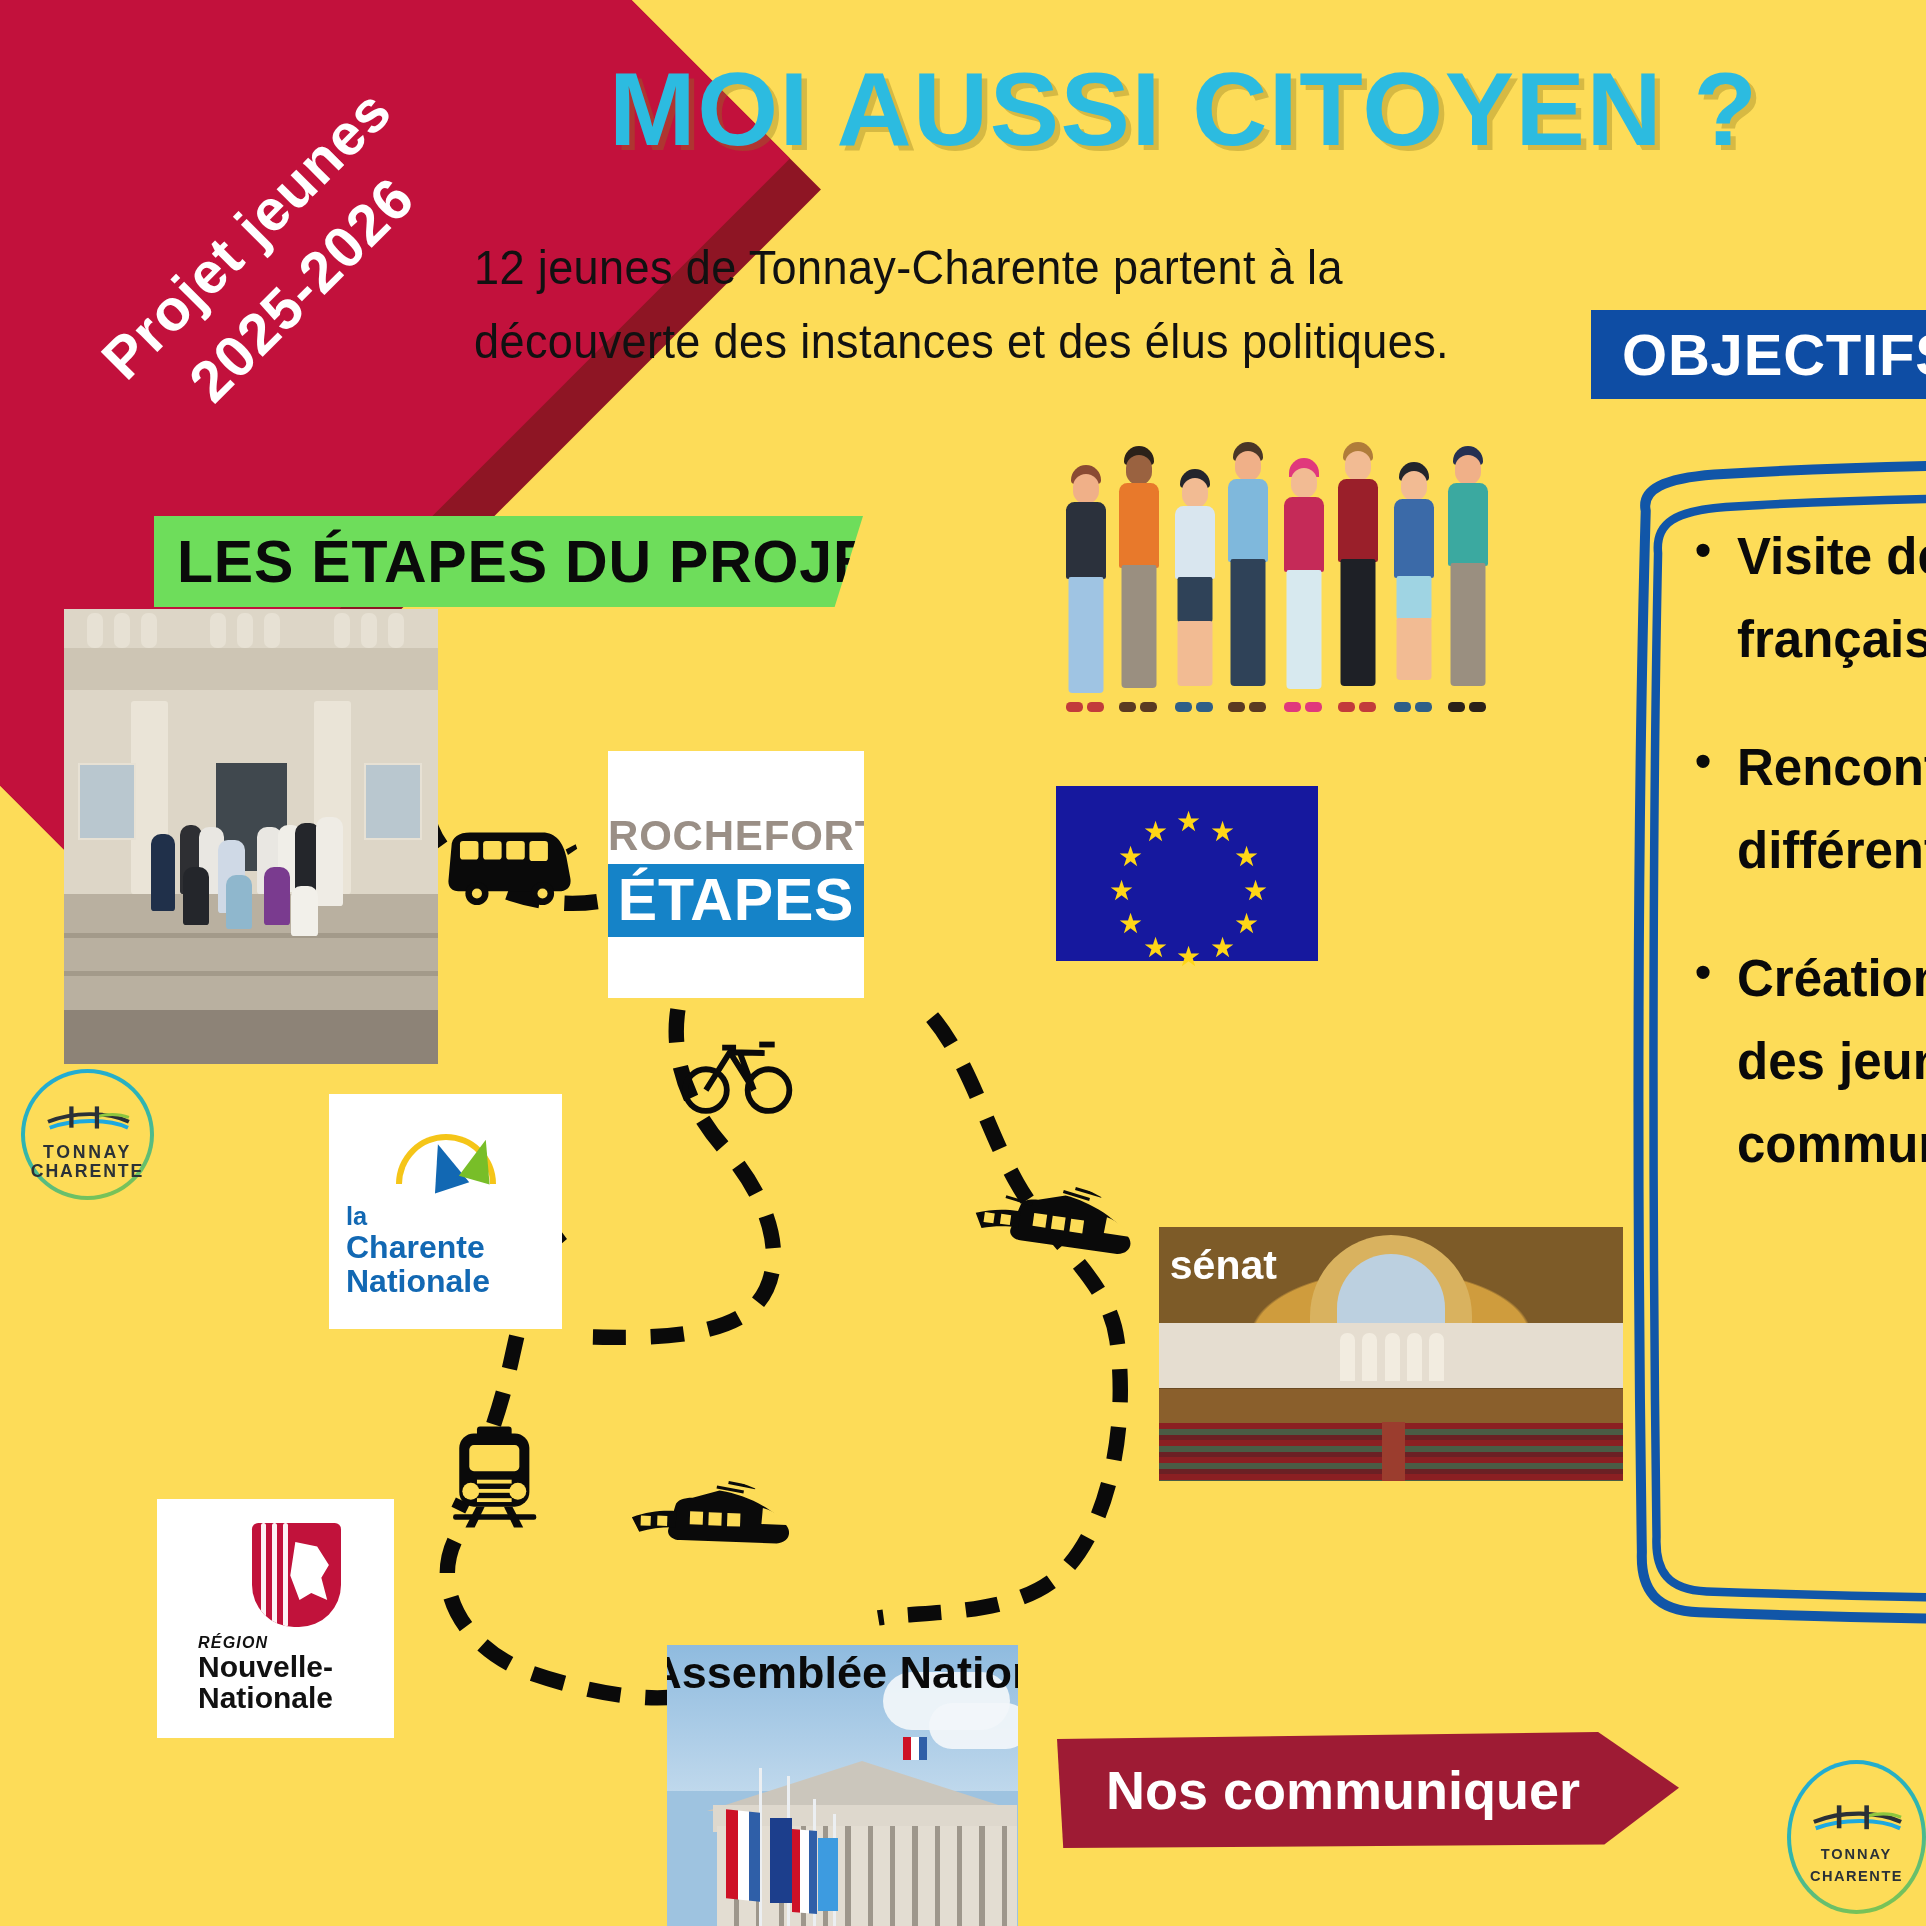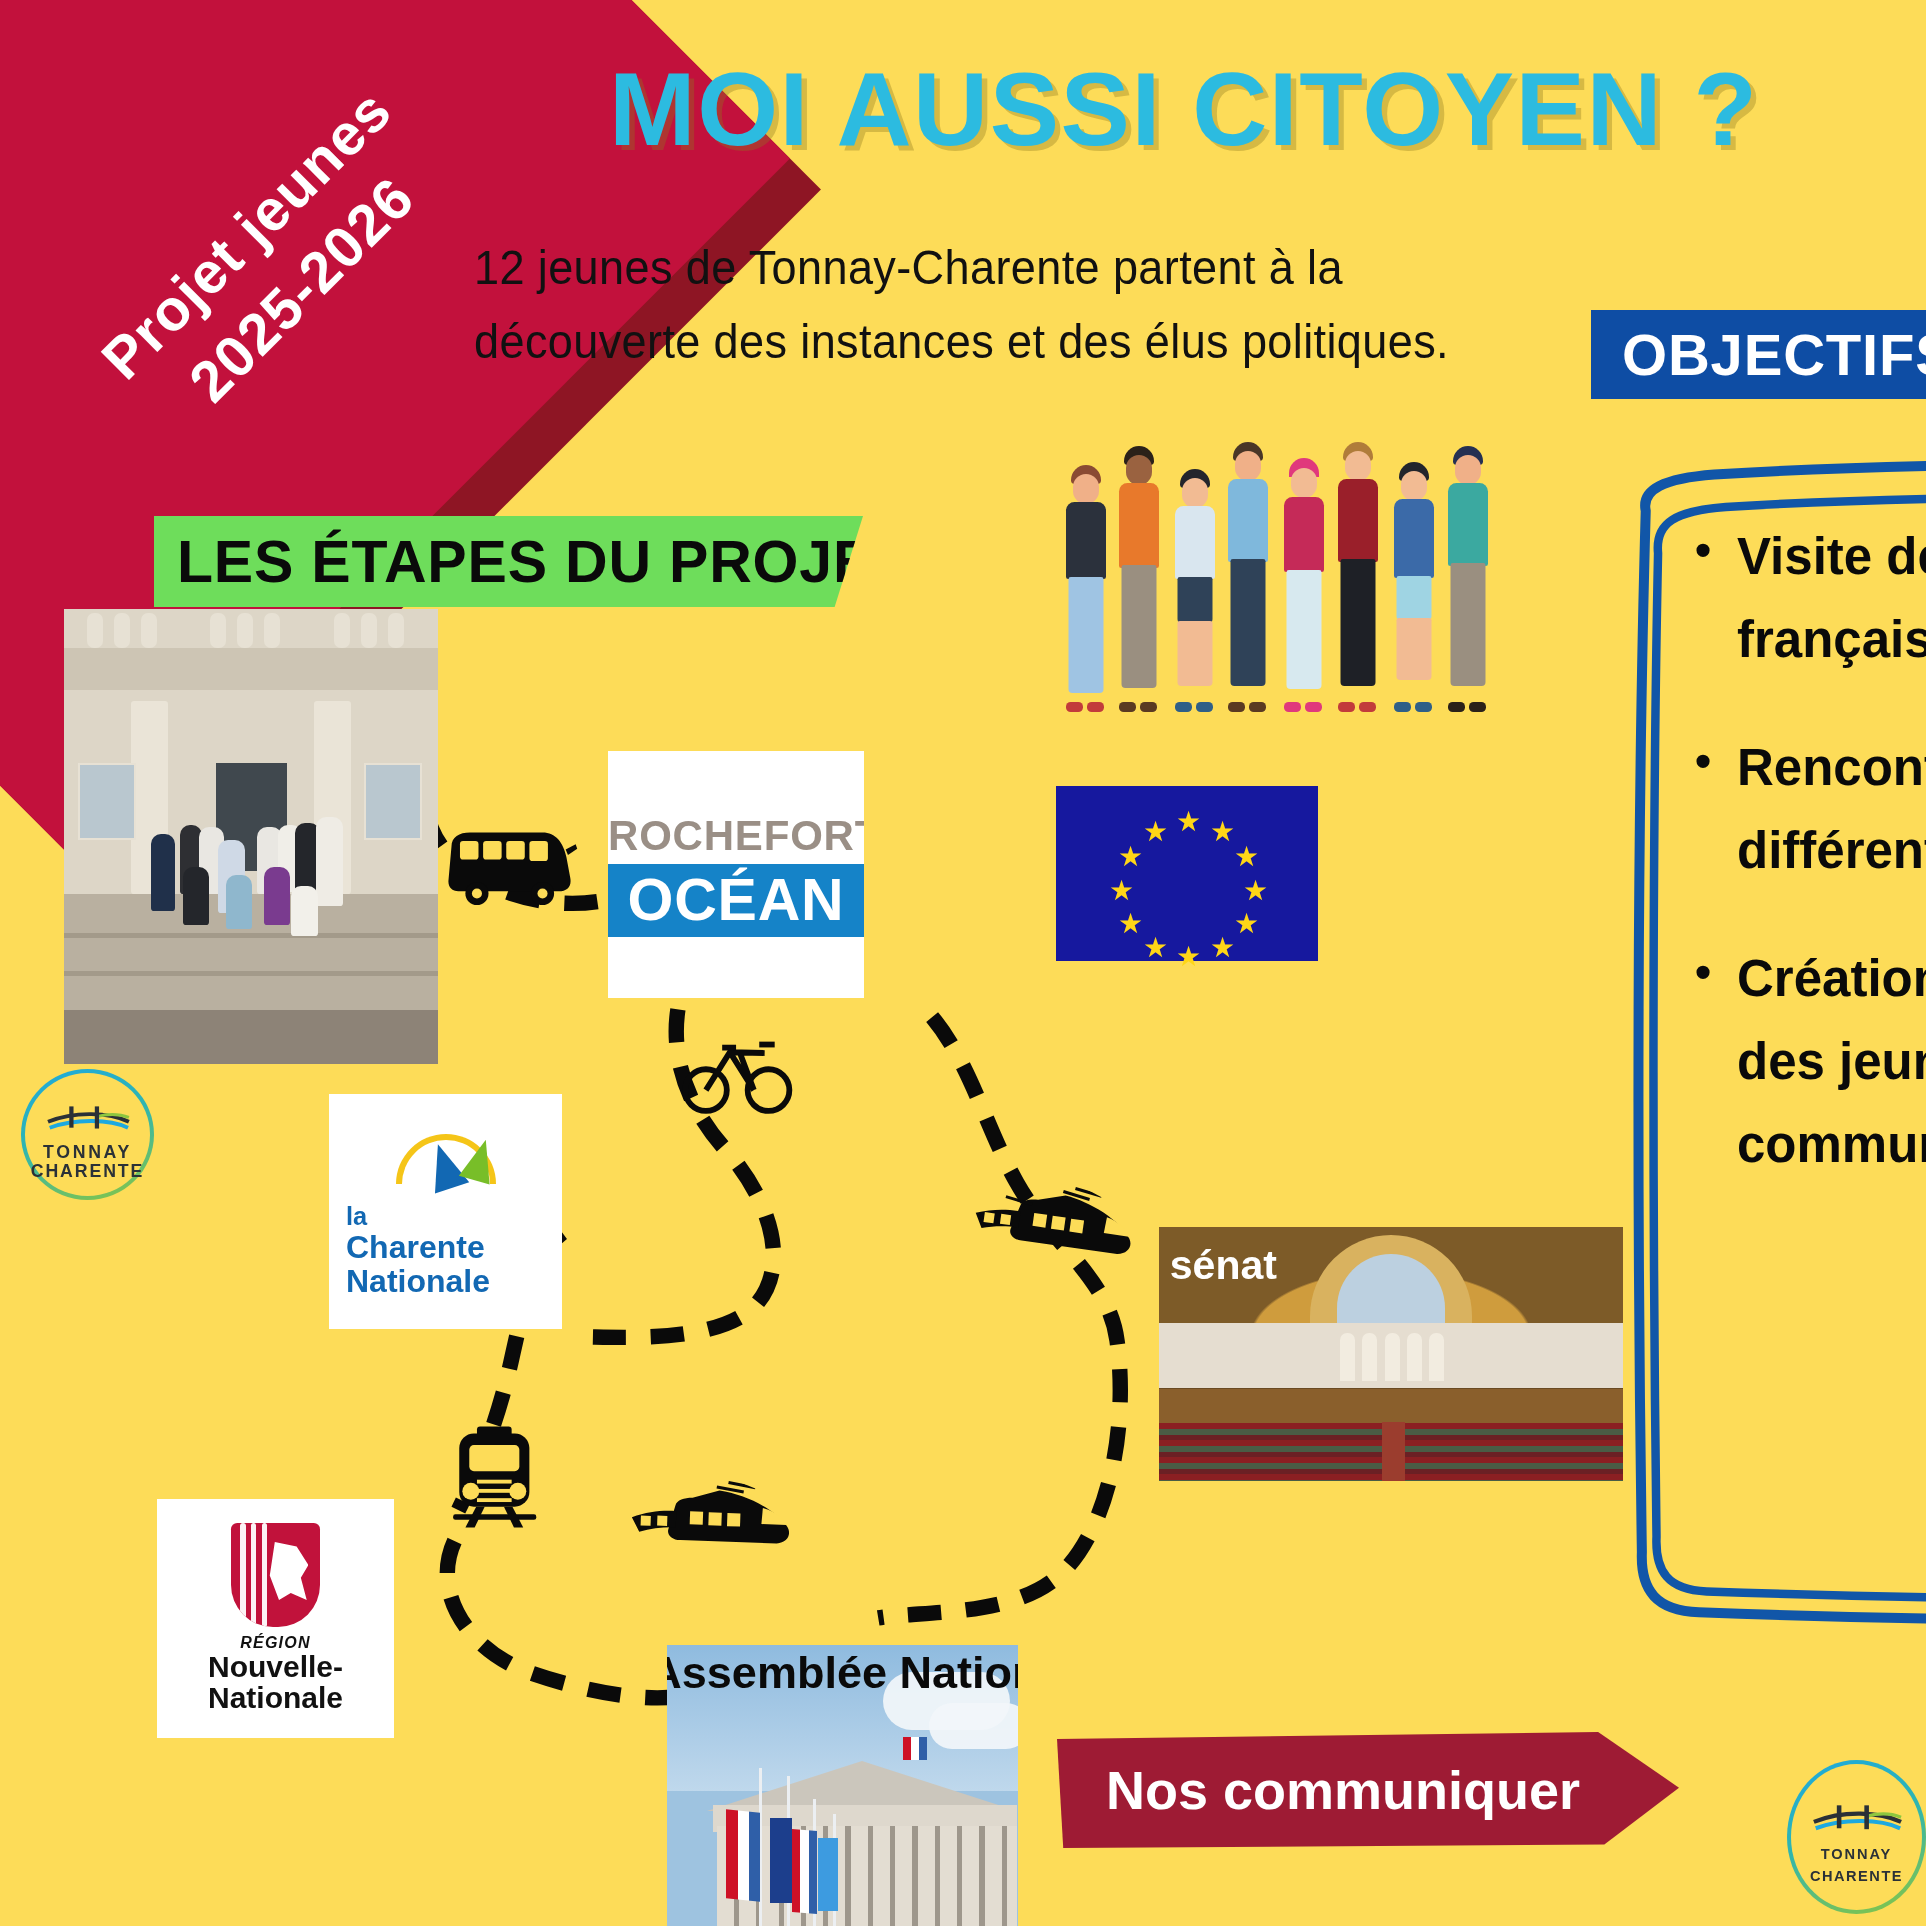--- a/index.html
+++ b/index.html
@@ -415,39 +415,39 @@
       <rect x="56" y="8" width="10" height="50" fill="#2b3137"></rect>
       <rect x="116" y="8" width="10" height="52" fill="#2b3137"></rect>
     </svg>
     <div class="tc-name1">TONNAY</div>
     <div class="tc-name2">CHARENTE</div>
   </div>
 
   <div class="logo-card" id="logo-rochefort">
     <div class="ro-wrap">
       <div class="ro-top">ROCHEFORT</div>
-      <div class="ro-bot">OCÉAN</div>
+      <div class="ro-bot">ÉTAPES</div>
     </div>
   </div>
 
   <div class="logo-card" id="logo-charente">
     <div class="cm-wrap">
       <div class="cm-birds">
         <div class="cm-arc"></div>
           <div class="cm-b1"></div>
           <div class="cm-b2"></div>
       </div>
       <div class="cm-t1">la</div>
       <div class="cm-t2">Charente</div>
       <div class="cm-t2">Nationale</div>
     </div>
   </div>
 
   <div class="logo-card" id="logo-aquitaine">
-    <div style="text-align:center;width:100%;">
+    <div style="text-align:left;width:100%;margin-left:41px;">
       <div class="na-shield">
         <div class="na-wave" style="left:9.2px;"></div>
         <div class="na-wave" style="left:20px;"></div>
         <div class="na-wave" style="left:31px;"></div>
         <div class="na-lion"></div>
       </div>
       <div class="na-t1">RÉGION</div>
       <div class="na-t2">Nouvelle-</div>
       <div class="na-t2">Nationale</div>
     </div>

